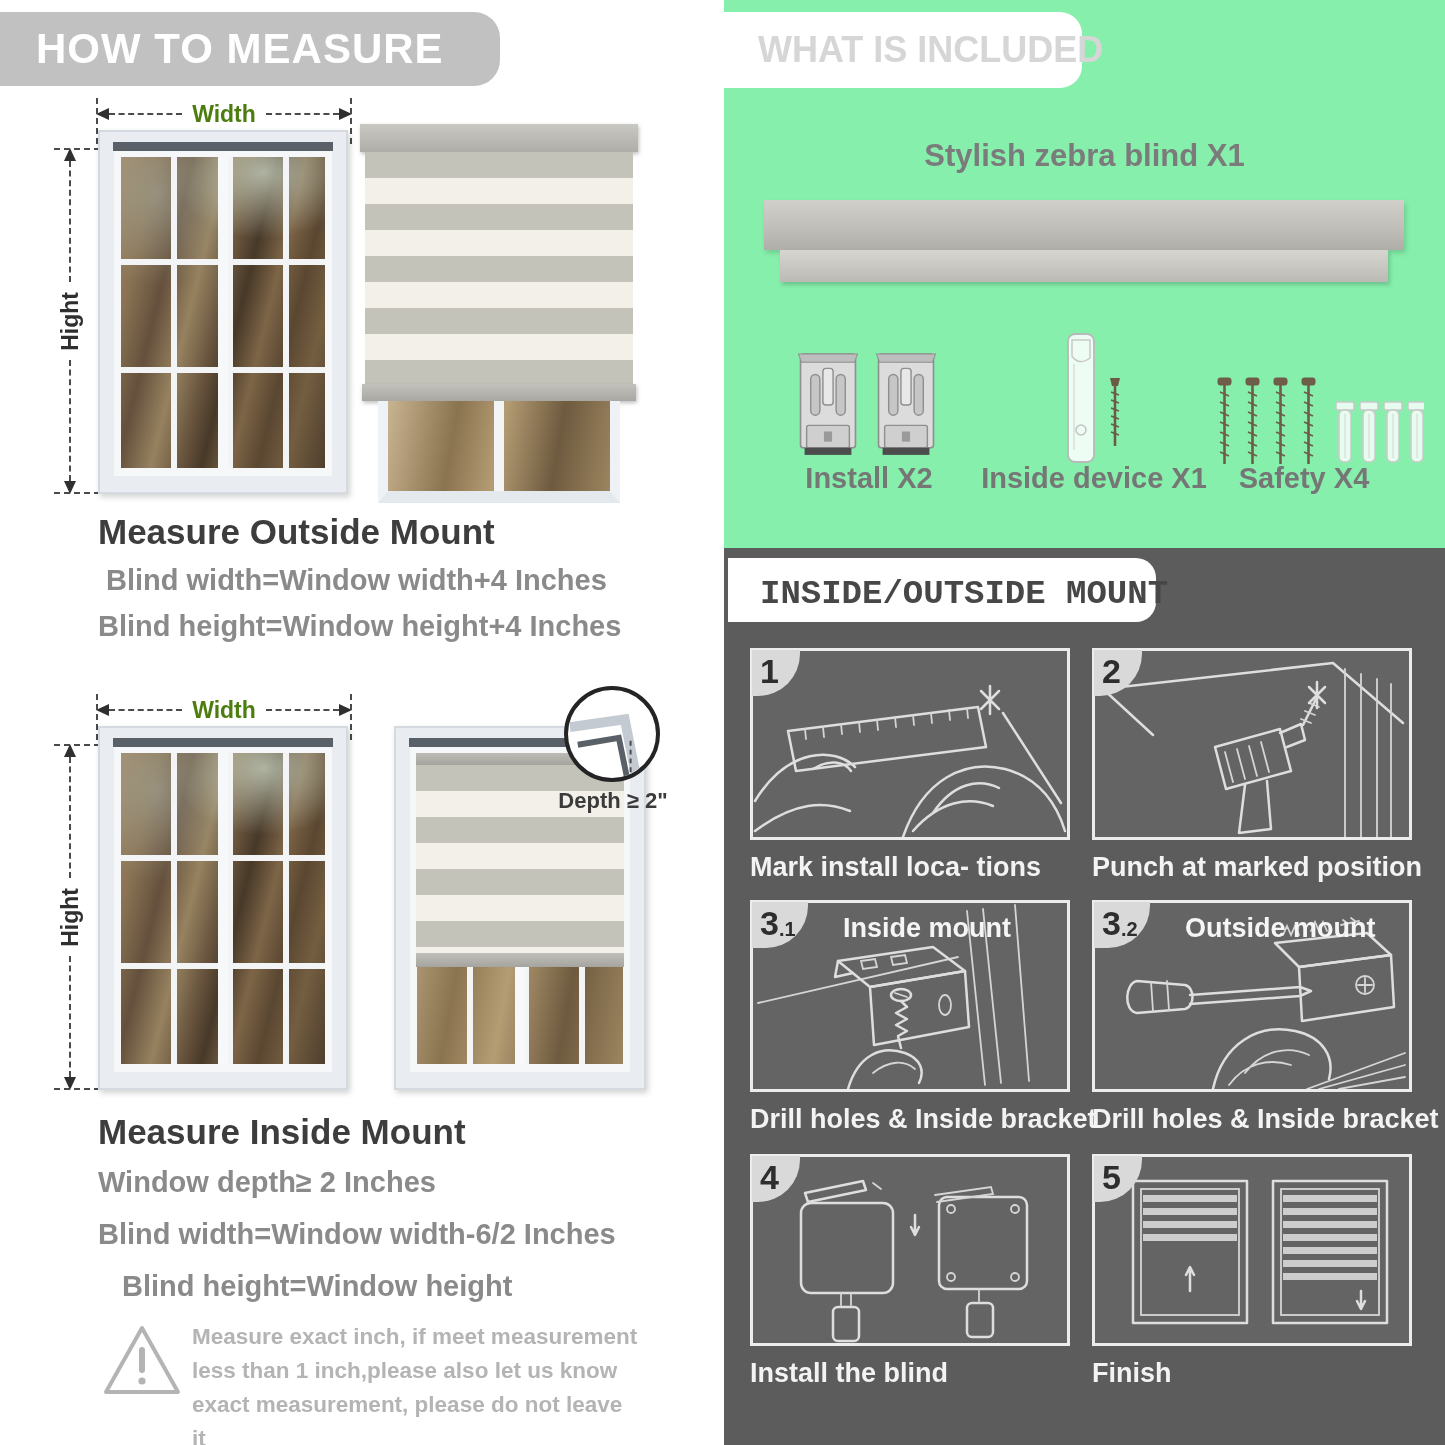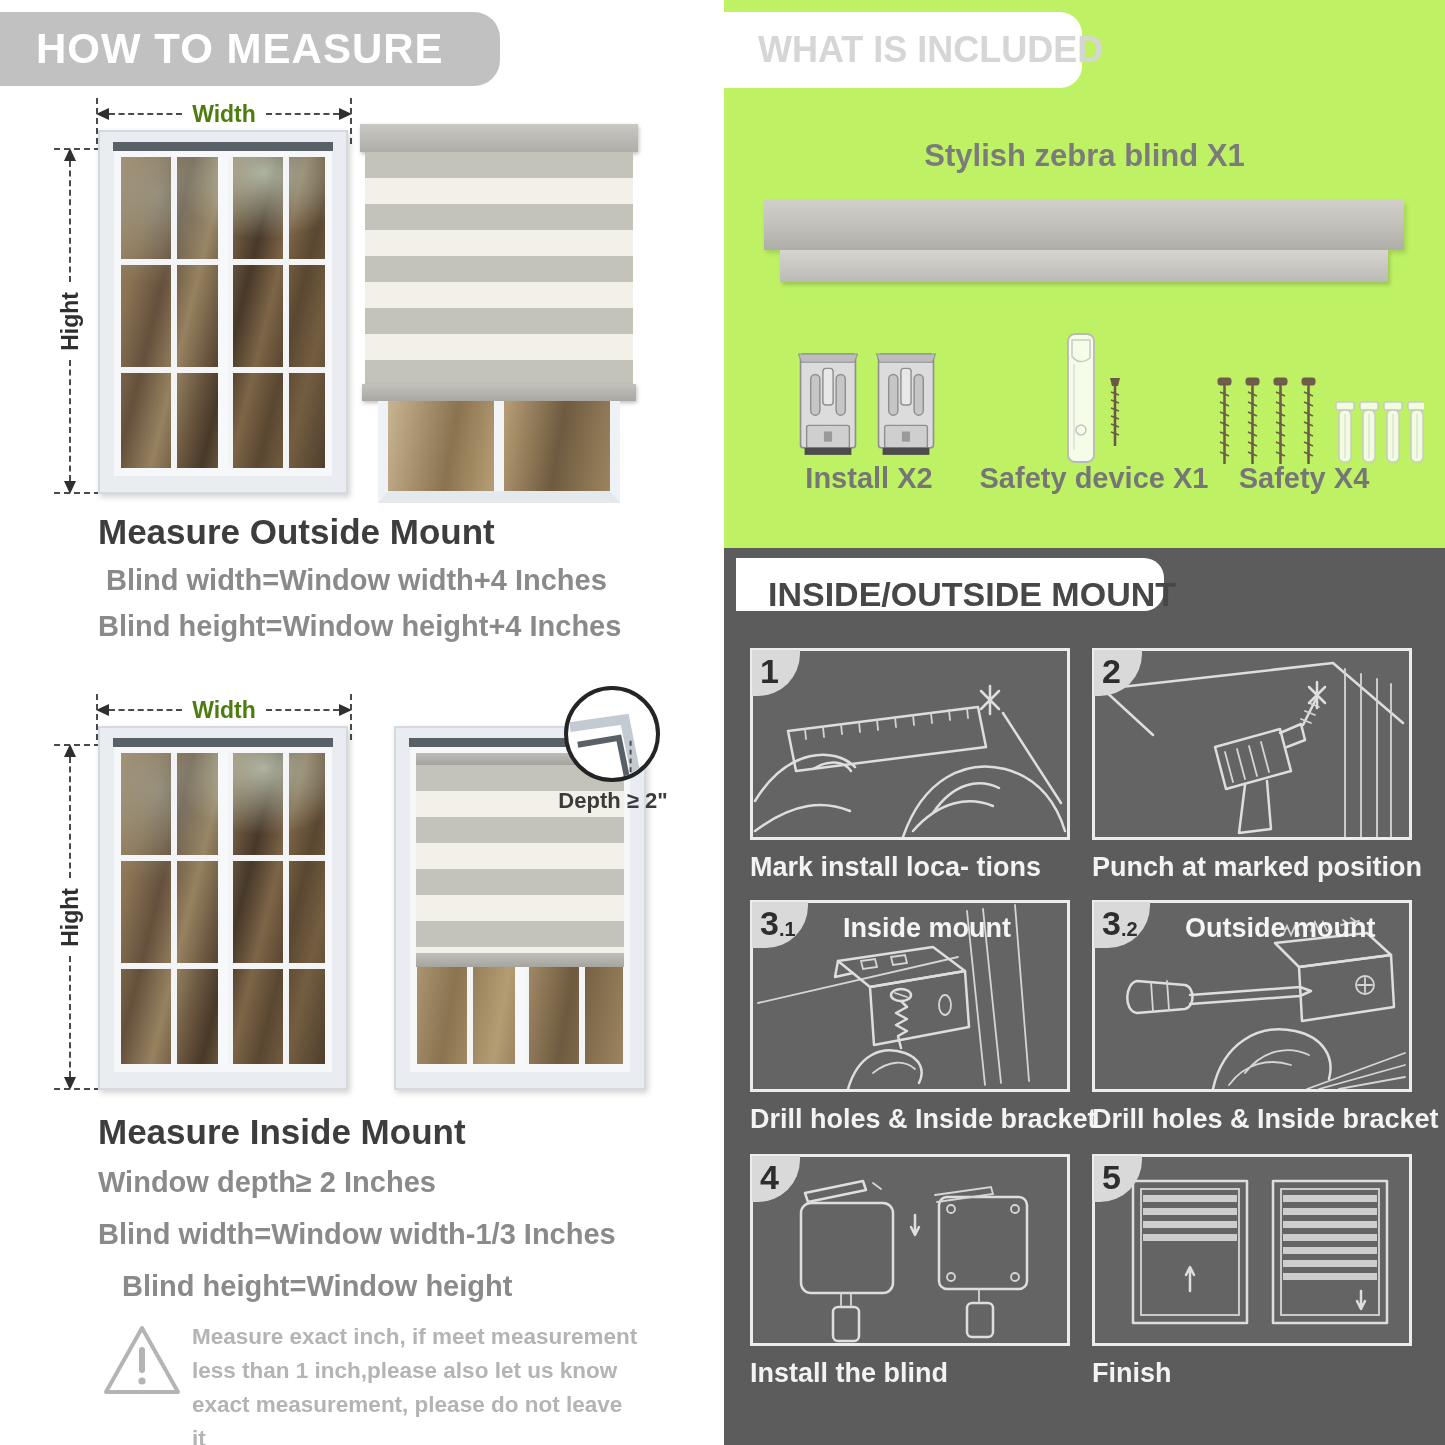--- a/index.html
+++ b/index.html
@@ -5,25 +5,25 @@
   * { margin:0; padding:0; box-sizing:border-box; }
   html,body { width:1445px; height:1445px; }
   body { position:relative; background:#ffffff; font-family:"Liberation Sans", sans-serif; overflow:hidden; }
 
   
   .banner { position:absolute; font-weight:bold; white-space:nowrap; }
   .banner-left { left:0; top:12px; width:500px; height:74px; background:#c1c1c1; border-radius:0 26px 26px 0;
                  color:#ffffff; font-size:42px; line-height:74px; padding-left:36px; letter-spacing:1px; }
   .banner-included { left:0; top:12px; width:358px; height:76px; background:#ffffff; border-radius:0 22px 22px 0;
                  color:#d6d6d6; font-size:36px; line-height:76px; padding-left:34px; }
-  .banner-mount { left:12px; top:10px; width:428px; height:53px; background:#ffffff; border-radius:0 20px 20px 0;
-                 color:#474747; font-size:34px; line-height:72px; padding-left:32px; }
-
-  
-  .panel-included { position:absolute; left:724px; top:0; width:721px; height:548px; background:#bef264; }
+  .banner-mount { left:4px; top:10px; width:428px; height:64px; background:#ffffff; border-radius:0 20px 20px 0;
+                 color:#474747; font-size:34px; line-height:72px; padding-left:32px;font-family:Liberation Mono, monospace; }
+
+  
+  .panel-included { position:absolute; left:724px; top:0; width:721px; height:548px; background:#86efac; }
   .panel-mount    { position:absolute; left:724px; top:548px; width:721px; height:897px; background:#5c5c5c; }
 
   
   .h-measure { position:absolute; display:flex; align-items:center; height:16px; }
   .h-measure .dash { flex:1; border-top:2px dashed #4a4a4a; height:0; }
   .h-measure .mlabel { font-size:23px; font-weight:bold; color:#4d7c0f; padding:0 10px; white-space:nowrap; }
   .tri-l { width:0;height:0;border-right:13px solid #2f2f2f;border-top:6px solid transparent;border-bottom:6px solid transparent; }
   .tri-r { width:0;height:0;border-left:13px solid #2f2f2f;border-top:6px solid transparent;border-bottom:6px solid transparent; }
   .tri-u { width:0;height:0;border-bottom:13px solid #2f2f2f;border-left:6px solid transparent;border-right:6px solid transparent; }
   .tri-d { width:0;height:0;border-top:13px solid #2f2f2f;border-left:6px solid transparent;border-right:6px solid transparent; }
@@ -178,21 +178,21 @@
   <svg viewBox="0 0 90 90" width="88" height="88">
     <path d="M2,38 L58,30 L70,90" fill="none" stroke="#c3cad1" stroke-width="10"></path>
     <path d="M10,56 L52,49 L60,88" fill="none" stroke="#5a6067" stroke-width="6"></path>
     <path d="M64,52 L64,84" fill="none" stroke="#4a4a4a" stroke-width="2" stroke-dasharray="5,4"></path>
   </svg>
 </div>
 <div class="depth-label">Depth ≥ 2"</div>
 
 <div class="m-title" style="top:1112px;text-align:right;">Measure Inside Mount</div>
 <div class="m-line" style="top:1166px;">Window depth≥ 2 Inches</div>
-<div class="m-line" style="top:1218px;">Blind width=Window width-1/3 Inches</div>
+<div class="m-line" style="top:1218px;">Blind width=Window width-6/2 Inches</div>
 <div class="m-line" style="top:1270px;margin-left:24px;">Blind height=Window height</div>
 
 <svg style="position:absolute; left:100px; top:1322px;" width="84" height="78" viewBox="0 0 84 78">
   <path d="M42,6 L78,70 L6,70 Z" fill="none" stroke="#b4b4b4" stroke-width="4" stroke-linejoin="round"></path>
   <path d="M42,28 L42,48" stroke="#b4b4b4" stroke-width="6" stroke-linecap="round"></path>
   <circle cx="42" cy="59" r="3.6" fill="#b4b4b4"></circle>
 </svg>
 <div class="warn-text">Measure exact inch, if meet measurement less than 1 inch,please also let us know exact measurement, please do not leave it</div>
 
 <div class="panel-included">
@@ -225,21 +225,21 @@
 
   <svg style="position:absolute; left:328px; top:332px;" width="84" height="140" viewBox="0 0 84 140">
     <rect x="16" y="2" width="26" height="128" rx="7" fill="rgba(255,255,255,0.85)" stroke="#b9b9b9" stroke-width="1.8"></rect>
     <path d="M20,8 L38,8 L38,26 C30,32 24,30 20,24 Z" fill="none" stroke="#c9c9c9" stroke-width="1.5"></path>
     <circle cx="29" cy="98" r="5" fill="none" stroke="#c2c2c2" stroke-width="1.5"></circle>
     <path d="M22,32 L22,118" stroke="#dcdcdc" stroke-width="1.5"></path>
     <path d="M58,46 L68,46 L66,54 L60,54 Z" fill="#6b5a46"></path>
     <path d="M63,54 L63,114" stroke="#6b5a46" stroke-width="2.6"></path>
     <path d="M59,60 L67,63 M59,68 L67,71 M59,76 L67,79 M59,84 L67,87 M59,92 L67,95 M59,100 L67,103" stroke="#6b5a46" stroke-width="1.6"></path>
   </svg>
-  <div class="inc-label" style="left:250px; width:240px;">Safety device X1</div>
+  <div class="inc-label" style="left:250px; width:240px;">Inside device X1</div>
 
   <svg style="position:absolute; left:488px; top:376px;" width="212" height="100" viewBox="0 0 212 100">
     <g stroke="#6e5d49" fill="#6e5d49">
       <rect x="6" y="2" width="13" height="7" rx="2"></rect>
         <path d="M12.5,9 L12.5,88" stroke-width="2.6" fill="none"></path>
         <path d="M8,16 L17,20 M8,26 L17,30 M8,36 L17,40 M8,46 L17,50 M8,56 L17,60 M8,66 L17,70 M8,76 L17,80" stroke-width="1.7" fill="none"></path>
       <rect x="34" y="2" width="13" height="7" rx="2"></rect>
         <path d="M40.5,9 L40.5,88" stroke-width="2.6" fill="none"></path>
         <path d="M36,16 L45,20 M36,26 L45,30 M36,36 L45,40 M36,46 L45,50 M36,56 L45,60 M36,66 L45,70 M36,76 L45,80" stroke-width="1.7" fill="none"></path>
       <rect x="62" y="2" width="13" height="7" rx="2"></rect>

